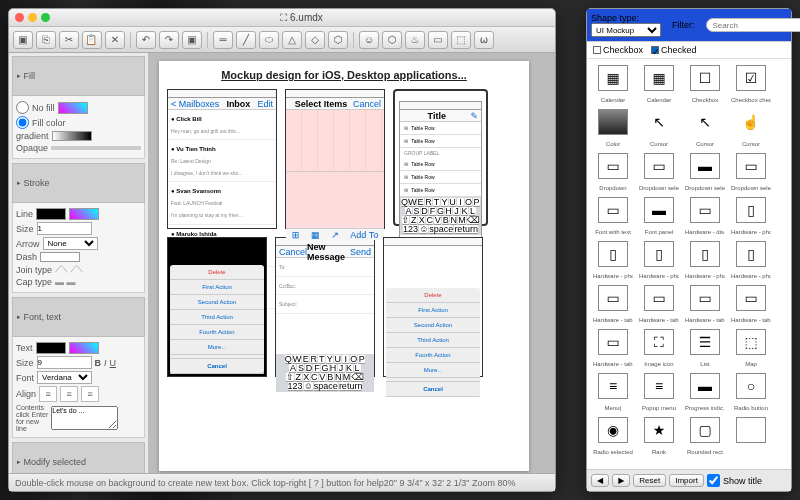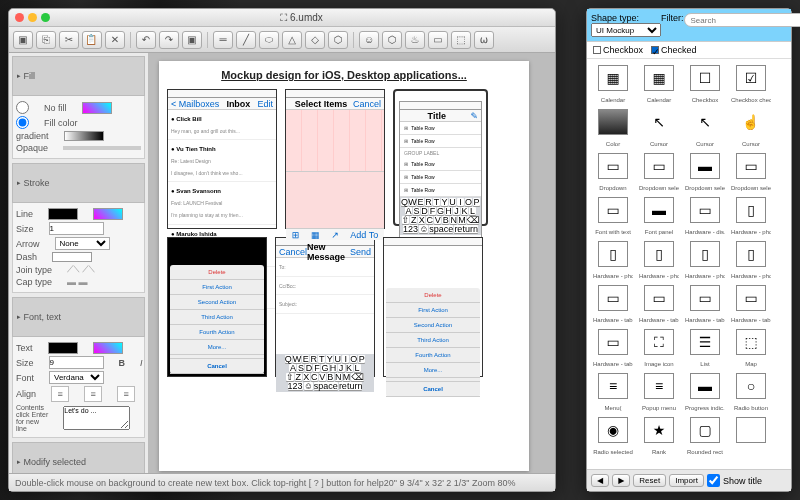--- a/index.html
+++ b/index.html
@@ -12,21 +12,21 @@
 .title{flex:1;text-align:center;font-size:10px;color:#444}
 .toolbar{height:26px;background:linear-gradient(#f0f0f0,#d8d8d8);border-bottom:1px solid #aaa;display:flex;align-items:center;padding:0 4px;gap:3px}
 .tbtn{width:20px;height:18px;background:linear-gradient(#fff,#e0e0e0);border:1px solid #aaa;border-radius:3px;display:flex;align-items:center;justify-content:center;font-size:10px;color:#555}
 .tsep{width:1px;height:16px;background:#bbb;margin:0 2px}
 .body{display:flex;height:calc(100% - 62px)}
 .sidebar{width:140px;background:#eaeaea;border-right:1px solid #bbb;overflow:hidden;padding:3px}
 .panel{margin-bottom:4px}
 .phead{background:#d0d0d0;padding:14px 4px;font-size:9px;color:#555;border:1px solid #bbb;display:flex;align-items:center}
 .phead::before{content:"▸";margin-right:3px;font-size:7px}
 .pbody{background:#f5f5f5;border:1px solid #ccc;border-top:none;padding:3px}
-.prow{display:flex;align-items:center;gap:15px;margin:2px 0;font-size:8px;color:#555}
+.prow{display:flex;align-items:center;gap:3px;margin:2px 0;font-size:8px;color:#555}
 .swatch{width:30px;height:12px;border:1px solid #999;background:linear-gradient(45deg,#f0f,#0ff)}
 .swb{background:#000}
 .sel{width:55px;height:13px;border:1px solid #aaa;background:#fff;font-size:8px}
 .iconrow{display:flex;gap:2px;flex-wrap:wrap}
 .ibtn{width:18px;height:16px;border:1px solid #bbb;background:#fff;display:flex;align-items:center;justify-content:center;font-size:9px;color:#666}
 .canvas{flex:1;background:#bcbcbc;overflow:hidden;position:relative}
 .page{position:absolute;left:10px;top:8px;width:370px;height:410px;background:#fff;box-shadow:0 1px 4px rgba(0,0,0,.3);padding:8px}
 .ptitle{text-align:center;font-size:11px;font-weight:bold;text-decoration:underline;color:#222;margin-bottom:8px}
 .row{display:flex;gap:8px;margin-bottom:8px}
 .mock{border:1px solid #333;background:#fff;font-size:6px}
@@ -52,21 +52,21 @@
 .key{background:#fff;border-radius:1px;min-width:7px;height:8px;display:flex;align-items:center;justify-content:center;box-shadow:0 1px 0 #999}
 .m4{width:100px;height:140px;background:#000;position:relative}
 .m4 .overlay{position:absolute;bottom:2px;left:2px;right:2px;background:#eee;border-radius:3px}
 .m4 .oa{padding:4px;text-align:center;border-bottom:1px solid #ccc;color:#06c;font-size:6px}
 .m4 .oa.del{color:#d33}
 .m5{width:100px;height:140px}
 .statusbar{height:18px;background:linear-gradient(#f0f0f0,#dcdcdc);border-top:1px solid #aaa;font-size:8px;color:#666;display:flex;align-items:center;padding:0 6px;justify-content:flex-start}
 
 .shapewin{position:absolute;right:8px;top:8px;width:206px;height:484px;background:#f5f5f5;border:1px solid #999;border-radius:5px;box-shadow:0 4px 20px rgba(0,0,0,.5);display:flex;flex-direction:column}
 .shapewin .titlebar{height:16px}
-.shfilter{padding:4px;background:#7dd3fc;border-bottom:1px solid #ccc;display:flex;gap:0;align-items:flex-start}
+.shfilter{padding:4px;background:#1d4ed8;border-bottom:1px solid #ccc;display:flex;gap:11px;align-items:center}
 .shfilter select{width:70px;height:14px;font-size:8px}
 .shfilter input{flex:1;height:14px;border:1px solid #bbb;border-radius:8px;padding:0 6px;font-size:8px}
 .shgrid{flex:1;overflow:hidden;padding:4px;display:flex;flex-wrap:wrap;gap:2px;align-content:flex-start;background:#fff}
 .shopt{display:flex;align-items:center;gap:2px;font-size:7px}
 .cb{width:8px;height:8px;border:1px solid #666}
 .cb.c{background:#06c}
 .shcell{width:44px;height:42px;display:flex;flex-direction:column;align-items:center;justify-content:space-between;padding:2px}
 .shic{width:30px;height:26px;border:1px solid #888;background:#fff;display:flex;align-items:center;justify-content:center;font-size:14px}
 .shic.gr{background:linear-gradient(#888,#222)}
 .shic.nb{border:none}

